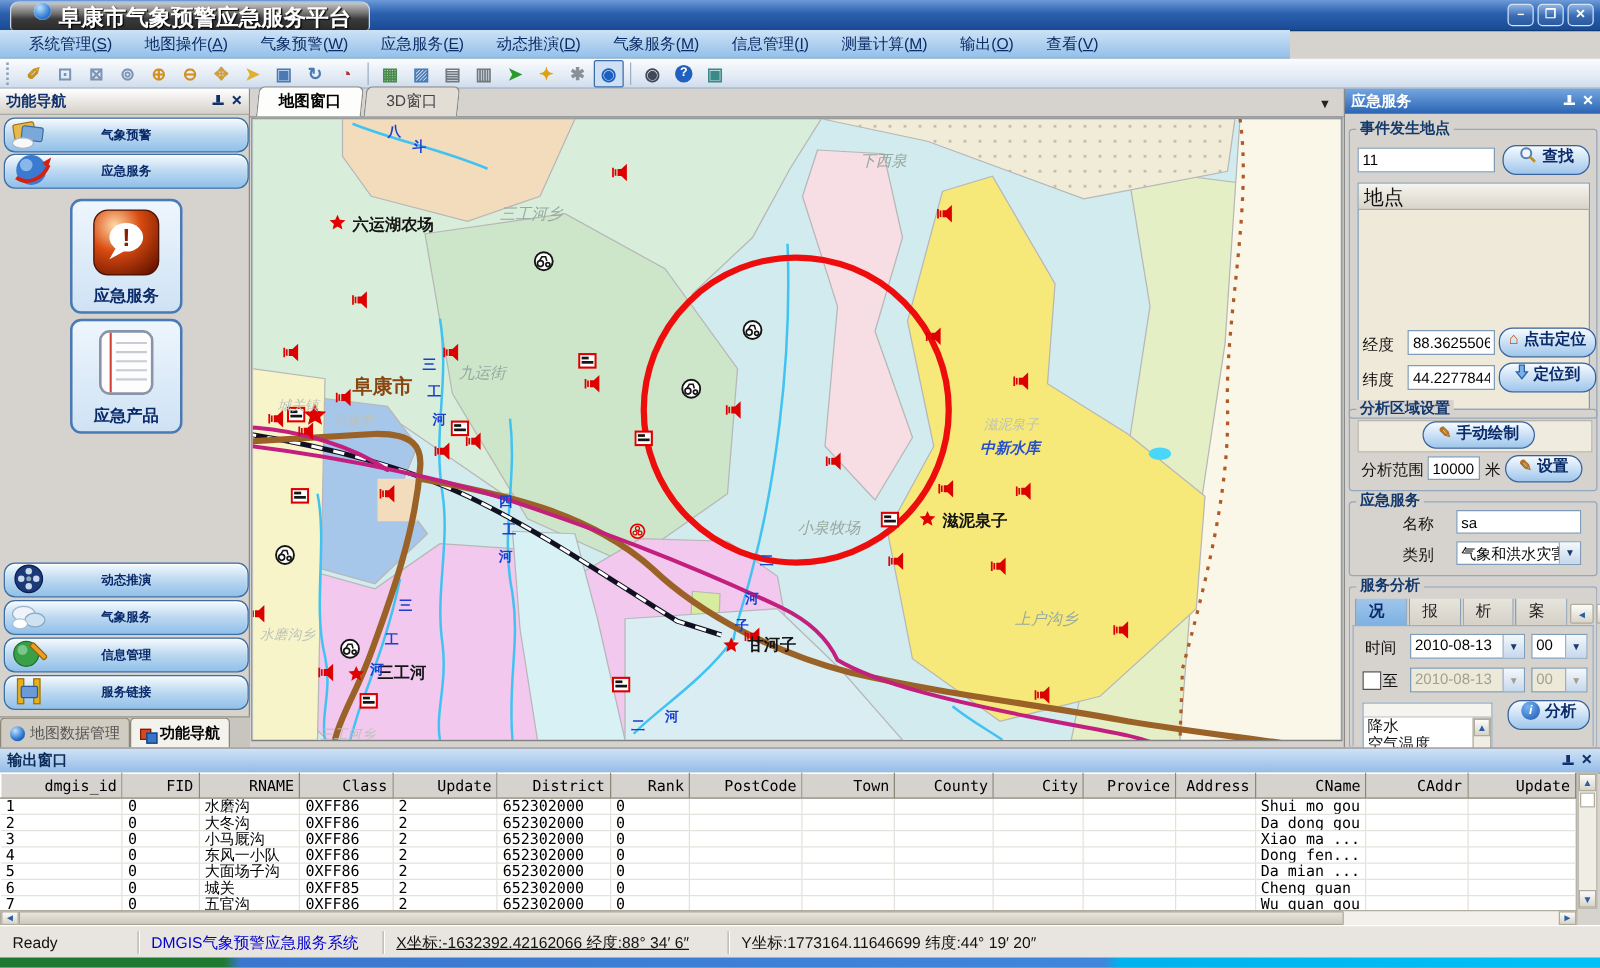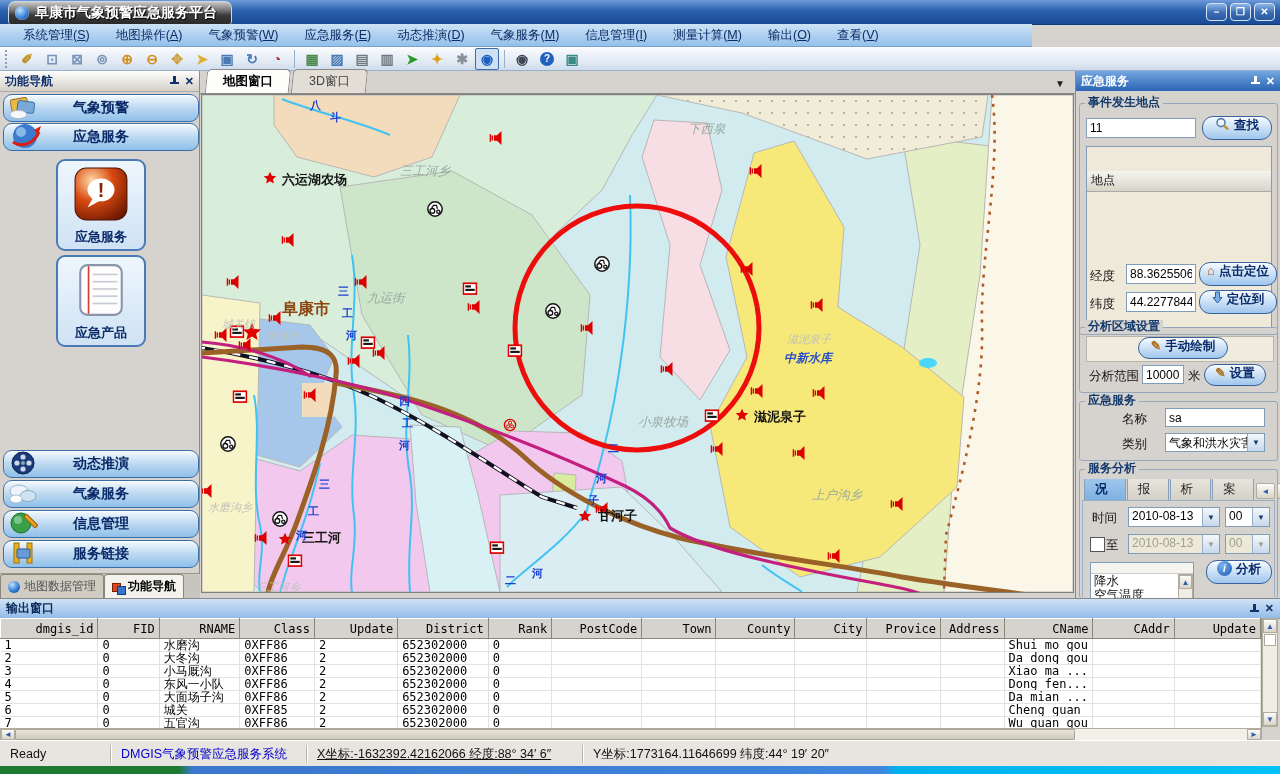--- a/index.html
+++ b/index.html
@@ -3,24 +3,24 @@
 <meta charset="utf-8">
 <style>
   html,body{margin:0;padding:0;background:#6a6a6a;}
   #app{position:relative;width:1280px;height:774px;overflow:hidden;
        font-family:"Liberation Sans",sans-serif;font-size:12px;
        background:#d6d3ce;user-select:none;}
 
   
   #titlebar{position:absolute;left:0;top:0;width:1280px;height:24px;
     background:linear-gradient(#6d9ad8,#2a60ae 45%,#1a4a94);border-bottom:1px solid #0e3a78;}
-  .title-tab{position:absolute;left:8px;top:1px;height:22px;padding:0 14px 0 6px;
-    display:flex;align-items:center;gap:6px;border:1px solid #cfd6df;border-bottom:none;
+  .title-tab{position:absolute;left:8px;top:1px;height:22px;padding:0 14px 0 18px;
+    display:flex;gap:6px;border:1px solid #cfd6df;border-bottom:none;
     border-radius:7px 7px 3px 3px;background:linear-gradient(#c9c9c9,#707070 40%,#3a3a3a 60%,#2a2a2a);
-    color:#fff;font-weight:bold;font-size:14px;text-shadow:1px 1px 1px #000;}
+    color:#fff;font-weight:bold;font-size:18px;text-shadow:1px 1px 1px #000;}
   .globe-ico{width:14px;height:14px;border-radius:50%;
     background:radial-gradient(circle at 35% 30%,#bfe2ff,#3a84d8 55%,#0d3f8a);box-shadow:0 0 1px #fff inset;}
   .win-btns{position:absolute;right:5px;top:3px;display:flex;gap:3px;}
   .win-btn{width:19px;height:16px;border:1px solid #d6e4f6;border-radius:4px;
     background:linear-gradient(#8cb4e6,#3a6cb4 55%,#2a5aa0);color:#fff;font-size:10px;font-weight:bold;
     display:flex;align-items:center;justify-content:center;line-height:1;}
 
   
   #menubar{position:absolute;left:0;top:24px;width:1032px;height:23px;
     background:linear-gradient(#cde2f6,#94c0ea);border-bottom:1px solid #7aa2c8;
@@ -45,21 +45,21 @@
   #leftpanel{position:absolute;left:0;top:0;width:200px;height:527px;background:#d6d3ce;border-right:1px solid #8a8a8a;box-sizing:border-box;}
   .dock-hd{height:20px;display:flex;align-items:center;padding:0 5px;
     background:linear-gradient(#ffffff,#d4d0c8);border-bottom:1px solid #aaa;color:#10306a;font-weight:bold;}
   .dock-hd .sp{flex:1;}
   .pin{display:inline-block;width:9px;height:10px;position:relative;color:#10306a;margin-right:6px;}
   .pin::before{content:"";position:absolute;left:3px;top:0;width:3px;height:6px;background:currentColor;}
   .pin::after{content:"";position:absolute;left:0;top:6px;width:9px;height:2px;background:currentColor;}
   .xbtn{color:#10306a;font-weight:bold;font-size:11px;line-height:1;}
   .navbar{position:absolute;left:3px;width:194px;height:26px;border:1px solid #3a6ea5;border-radius:9px;
     background:linear-gradient(#f4fafe,#bcd8f0 50%,#8fc0ea);display:flex;align-items:center;justify-content:center;
-    color:#0a2a6a;font-weight:bold;font-size:14px;box-shadow:0 1px 1px #fff inset;}
+    color:#0a2a6a;font-weight:bold;font-size:10px;box-shadow:0 1px 1px #fff inset;}
   .navbar .nico{position:absolute;left:4px;top:-2px;}
   .shortcut{position:absolute;left:56px;width:86px;border:2px solid #4a7ab5;border-radius:9px;
     background:linear-gradient(#eef6fd,#cfe2f4);display:flex;flex-direction:column;align-items:center;padding:5px 0 3px;}
   .shortcut .slab{color:#0a2a6a;font-weight:bold;font-size:13px;margin-top:3px;}
   #lefttabs{position:absolute;left:0;bottom:0;width:200px;height:24px;display:flex;align-items:flex-end;
     background:#c8c5be;border-top:1px solid #9a968a;}
   .ltab{display:flex;align-items:center;gap:4px;padding:3px 7px;font-size:12px;border:1px solid #8a8678;border-bottom:none;border-radius:4px 4px 0 0;background:#d0ccc2;color:#555;}
   .ltab.active{background:#f4f2ec;color:#000;font-weight:bold;}
   .mini-globe{width:12px;height:12px;border-radius:50%;background:radial-gradient(circle at 35% 30%,#bfe2ff,#2a74d0 60%,#0d3f8a);}
   .mini-squares{width:12px;height:12px;position:relative;}
@@ -87,21 +87,21 @@
   .rp-hd{height:20px;background:linear-gradient(#74a6e0,#2a64b4);display:flex;align-items:center;padding:0 5px;color:#fff;font-weight:bold;}
   .rp-hd .pin,.rp-hd .xbtn{color:#fff;}
   .grp{position:absolute;border:1px solid #93a7bd;border-radius:3px;}
   .gt{position:absolute;top:-8px;left:5px;background:#d6d3ce;padding:0 3px;color:#13386b;font-weight:bold;font-size:12px;line-height:13px;}
   .tin{position:absolute;background:#fff;border:1px solid #7f9db9;font-size:12px;padding:1px 3px;box-sizing:border-box;font-family:"Liberation Sans",sans-serif;}
   .pill{position:absolute;display:flex;align-items:flex-start;justify-content:center;gap:4px;
     background:linear-gradient(#f6fbff,#cfe3f6 45%,#9fc6ec);border:1px solid #39629c;border-radius:11px;
     color:#0a2a6a;font-weight:bold;font-size:12.5px;box-sizing:border-box;}
   .rlabel{position:absolute;color:#111;font-size:12.5px;}
   .lbx{position:absolute;border:1px solid #7f9db9;background:#efe9da;box-sizing:border-box;}
-  .lbx-hd{height:18px;background:linear-gradient(#f6f4ee,#d8d4ca);border-bottom:1px solid #aaa;padding:1px 4px;font-size:12px;color:#111;margin-top:24px;}
+  .lbx-hd{height:18px;background:linear-gradient(#f6f4ee,#d8d4ca);border-bottom:1px solid #aaa;padding:1px 4px;font-size:16px;color:#111;}
   .combo{position:absolute;display:flex;border:1px solid #7f9db9;background:#fff;box-sizing:border-box;}
   .combo-val{flex:1;padding:1px 3px;font-size:12px;white-space:nowrap;overflow:hidden;}
   .combo-btn{width:16px;display:flex;align-items:center;justify-content:center;font-size:8px;color:#1a3a6b;
     background:linear-gradient(#f4f8fc,#c6d8ec);border-left:1px solid #9ab0c8;}
   .combo.disabled{background:#ece9d8;}
   .combo.disabled .combo-val{color:#a0a090;}
   .combo.disabled .combo-btn{color:#a0a090;}
   .chk{position:absolute;width:13px;height:13px;background:#fff;border:1px solid #555;}
   .svc-tab{padding:3px 10px;border:1px solid #8aa0b8;border-bottom:none;border-radius:8px 8px 0 0;
     background:linear-gradient(#f6f4ee,#d4d0c6);color:#222;font-size:12.5px;margin-right:1px;}

